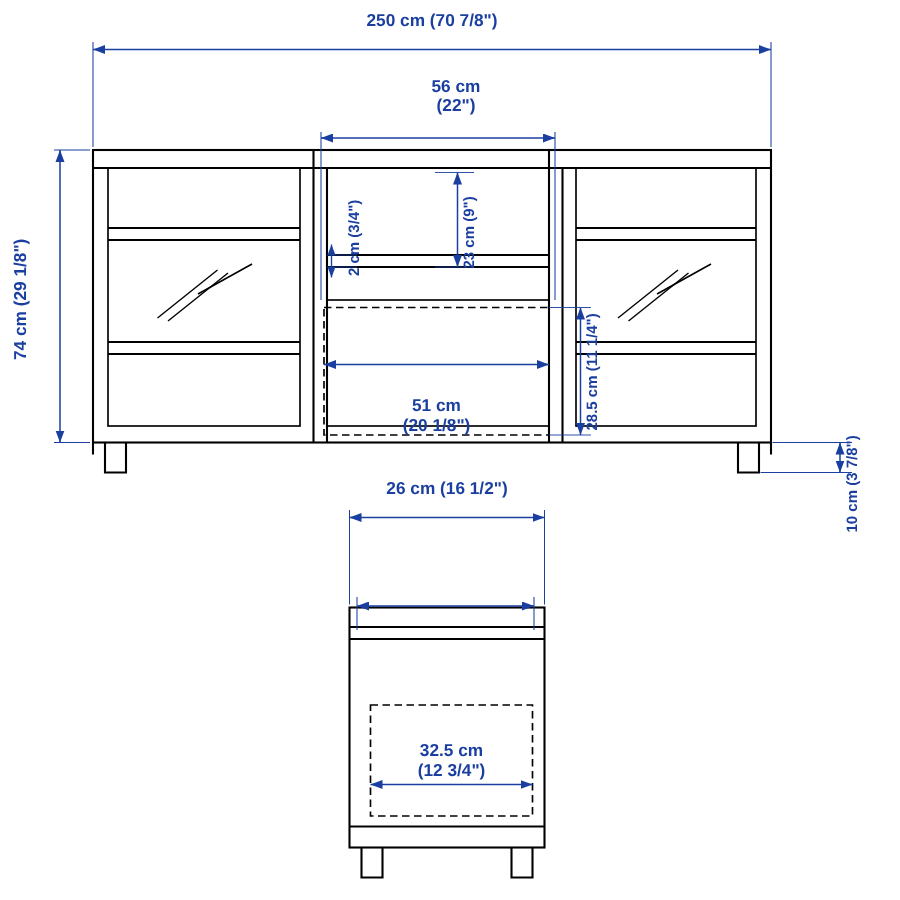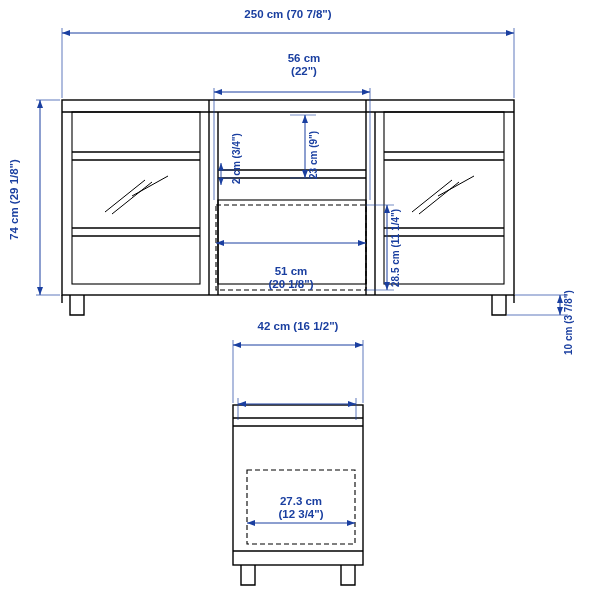--- a/index.html
+++ b/index.html
@@ -191,23 +191,23 @@
     <span>28.5 cm</span>
     <span>(11 1/4")</span>
   </div>
 
   <div class="dimtext vert small" style="left:563px; top:288px; height:70px;">
     <span>10 cm</span>
     <span>(3 7/8")</span>
   </div>
 
   <div class="dimtext" style="left:238px; top:320px; width:120px;">
-    <span>42 cm</span>
+    <span>26 cm</span>
     <span>(16 1/2")</span>
   </div>
 
 
   <div class="dimtext" style="left:241px; top:495px; width:120px;">
-    <div>27.3 cm</div>
+    <div>32.5 cm</div>
     <div>(12 3/4")</div>
   </div>
 
 </div>
 
 </body></html>

